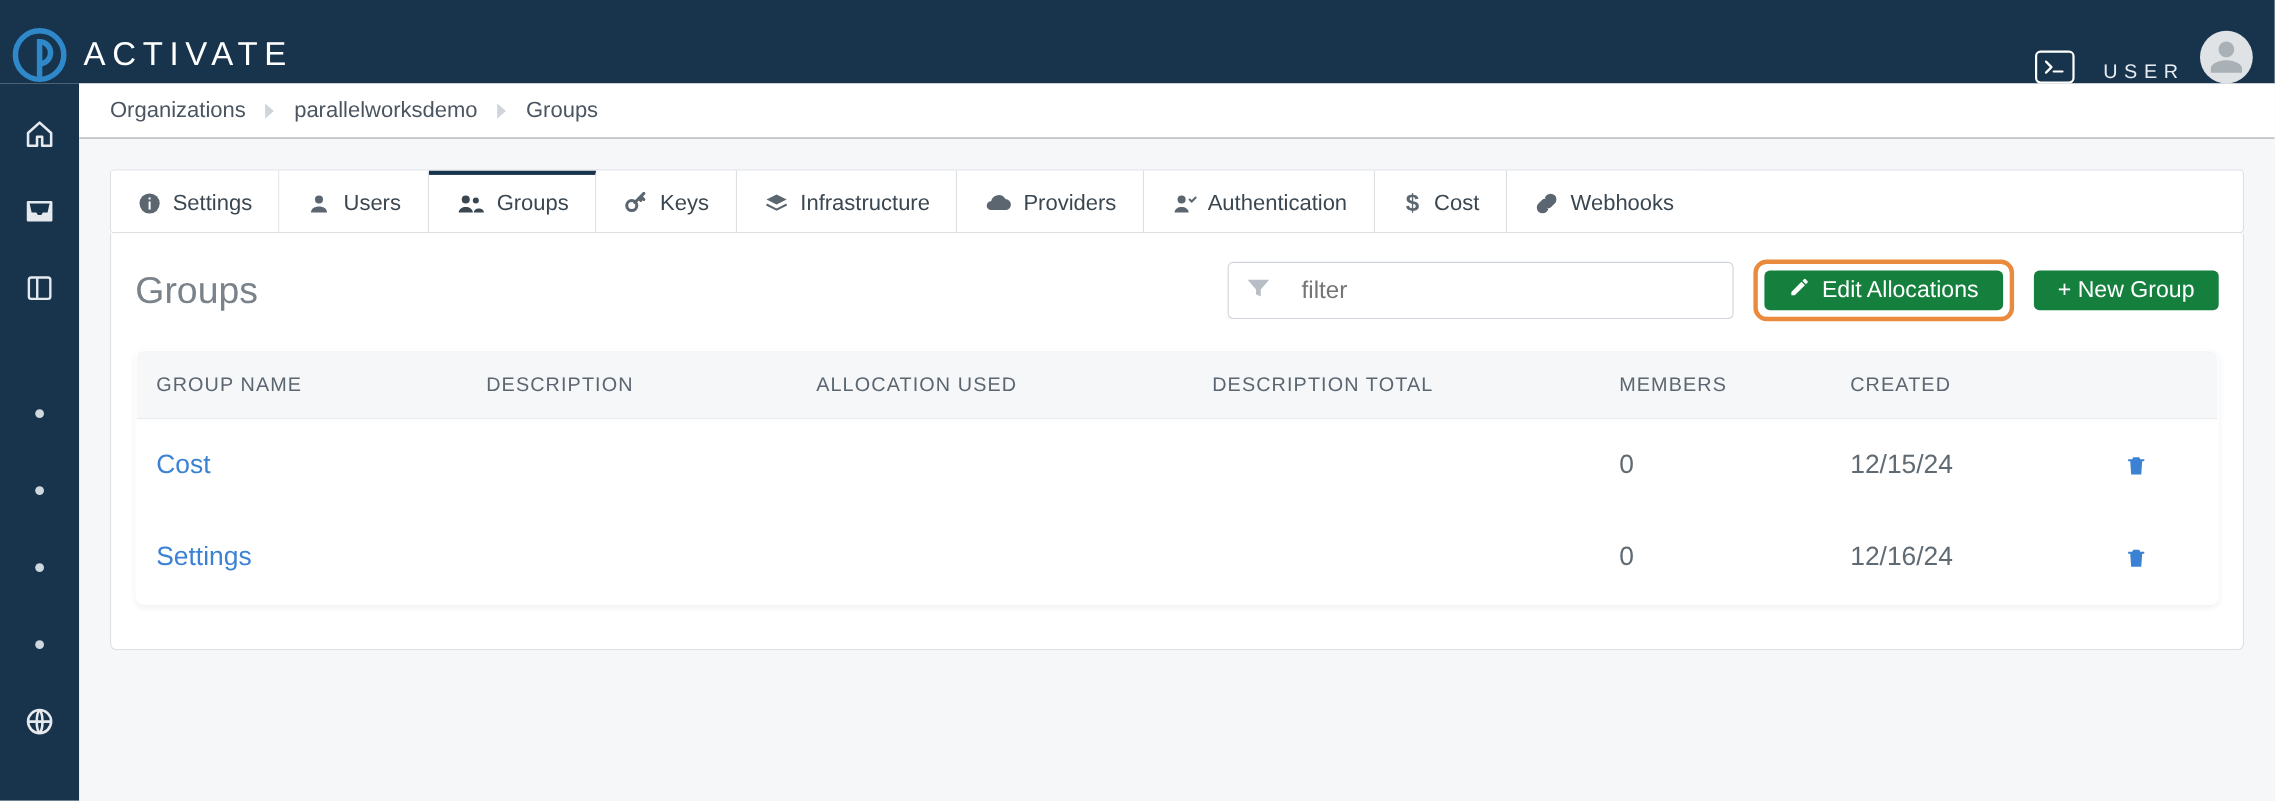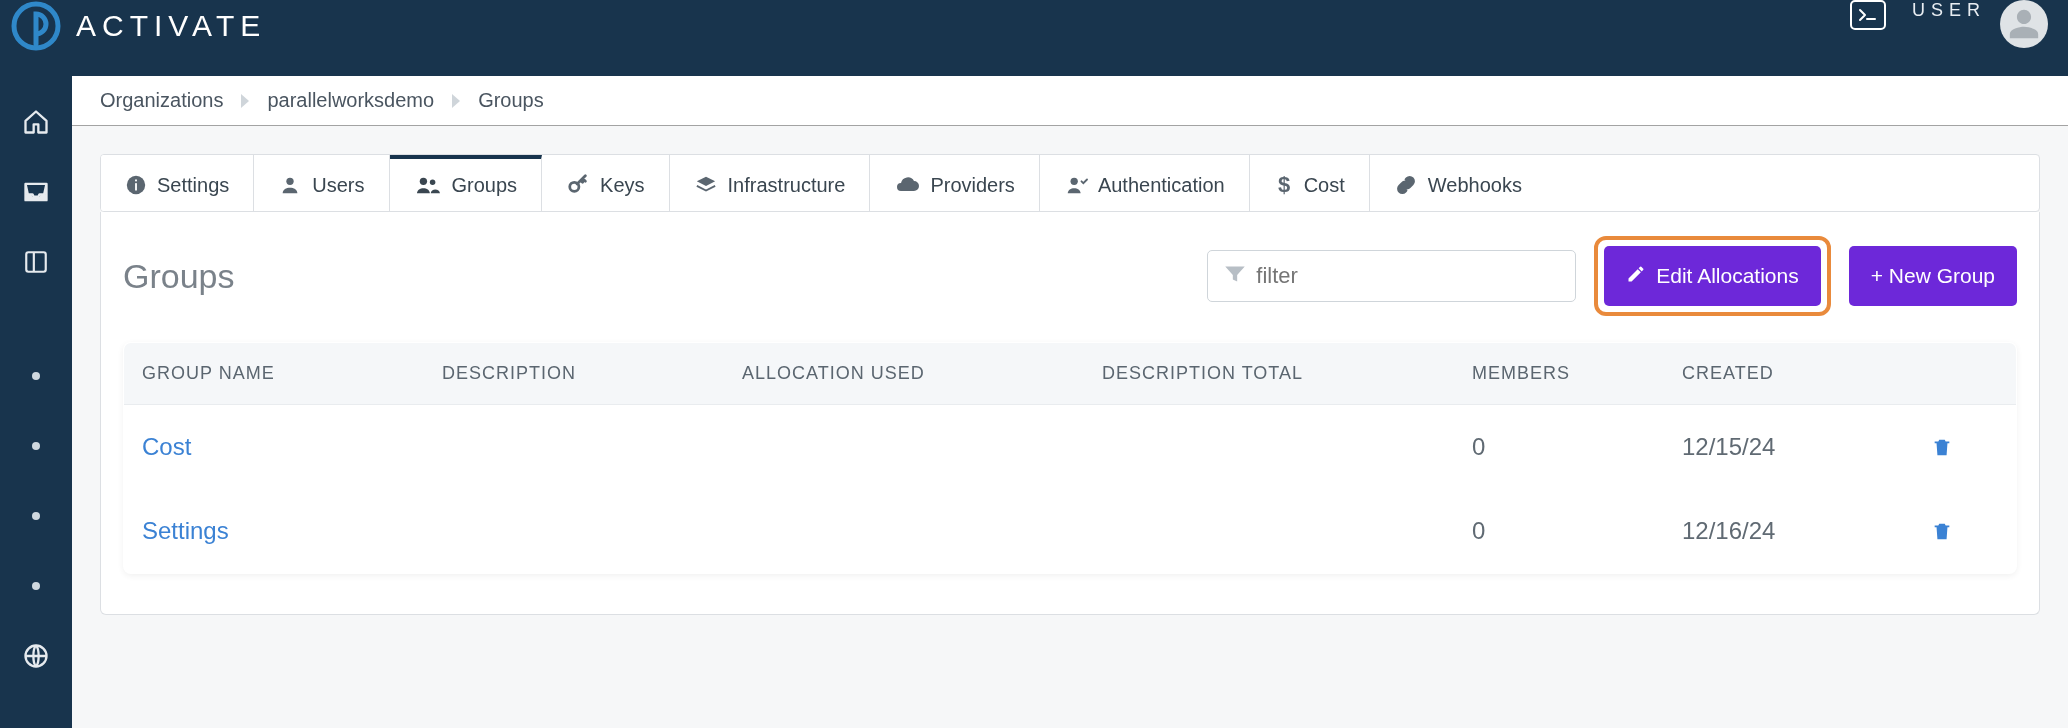--- a/index.html
+++ b/index.html
@@ -2,21 +2,21 @@
 <html><head>
 <meta charset="utf-8">
 <style>
   * { box-sizing: border-box; margin: 0; padding: 0; }
   html, body { width: 2068px; height: 728px; font-family: "Segoe UI", "Helvetica Neue", Arial, sans-serif; background: #f6f7f8; }
   
   .topbar {
     height: 76px;
     background: #18344d;
     display: flex;
-    align-items: flex-start;
+    align-items: flex-end;
     padding: 0 20px 0 10px;
     color: #fff;
   }
   .logo-wrap { display: flex; align-items: center; gap: 14px; }
   .logo-mark svg { display: block; }
   .logo-text { font-size: 30px; letter-spacing: 6px; font-weight: 400; color: #fff; }
   .topbar-spacer { flex: 1; }
   .term-btn {
     width: 36px; height: 30px; border: 2px solid #fff; border-radius: 5px;
     display:flex; align-items:center; justify-content:center; margin-right: 26px;
@@ -73,29 +73,29 @@
   .panel {
     border:1px solid #dcdfe3; border-top:none; border-radius:0 0 6px 6px; background:#fff;
     padding: 24px 22px 40px 22px;
   }
   .panel-head {
     display:flex; align-items:center; gap:18px; margin-bottom: 26px;
   }
   .panel-title { font-size:34px; color:#7a828a; font-weight:400; flex:0 0 auto; margin-right:auto; }
   .filter-wrap {
     display:flex; align-items:center; border:1px solid #cfd5da; border-radius:5px;
-    height:52px; width:369px; padding:0 10px 0 14px; gap:8px;
+    height:52px; width:460px; padding:0 10px 0 14px; gap:26px;
   }
   .filter-wrap svg { fill:#b7bec5; }
   .filter-input {
     border:none; outline:none; font-size:22px; color:#6a737c; flex:1; height:100%; background:transparent;
   }
   .btn {
-    height:60px; display:flex; align-items:center; gap:10px; padding:17px 22px;
-    background:#6d28d9; color:#fff; font-size:21px; border:none; border-radius:5px; cursor:pointer;
+    height:36px; display:flex; align-items:center; gap:10px; padding:17px 22px;
+    background:#15803d; color:#fff; font-size:21px; border:none; border-radius:5px; cursor:pointer;
   }
   .btn svg { fill:#fff; }
   .highlight-ring {
     border:4px solid #e98a3c; border-radius:12px; padding:6px;
   }
 
   
   .tbl {
     border:1px solid transparent;
     border-radius:8px;

